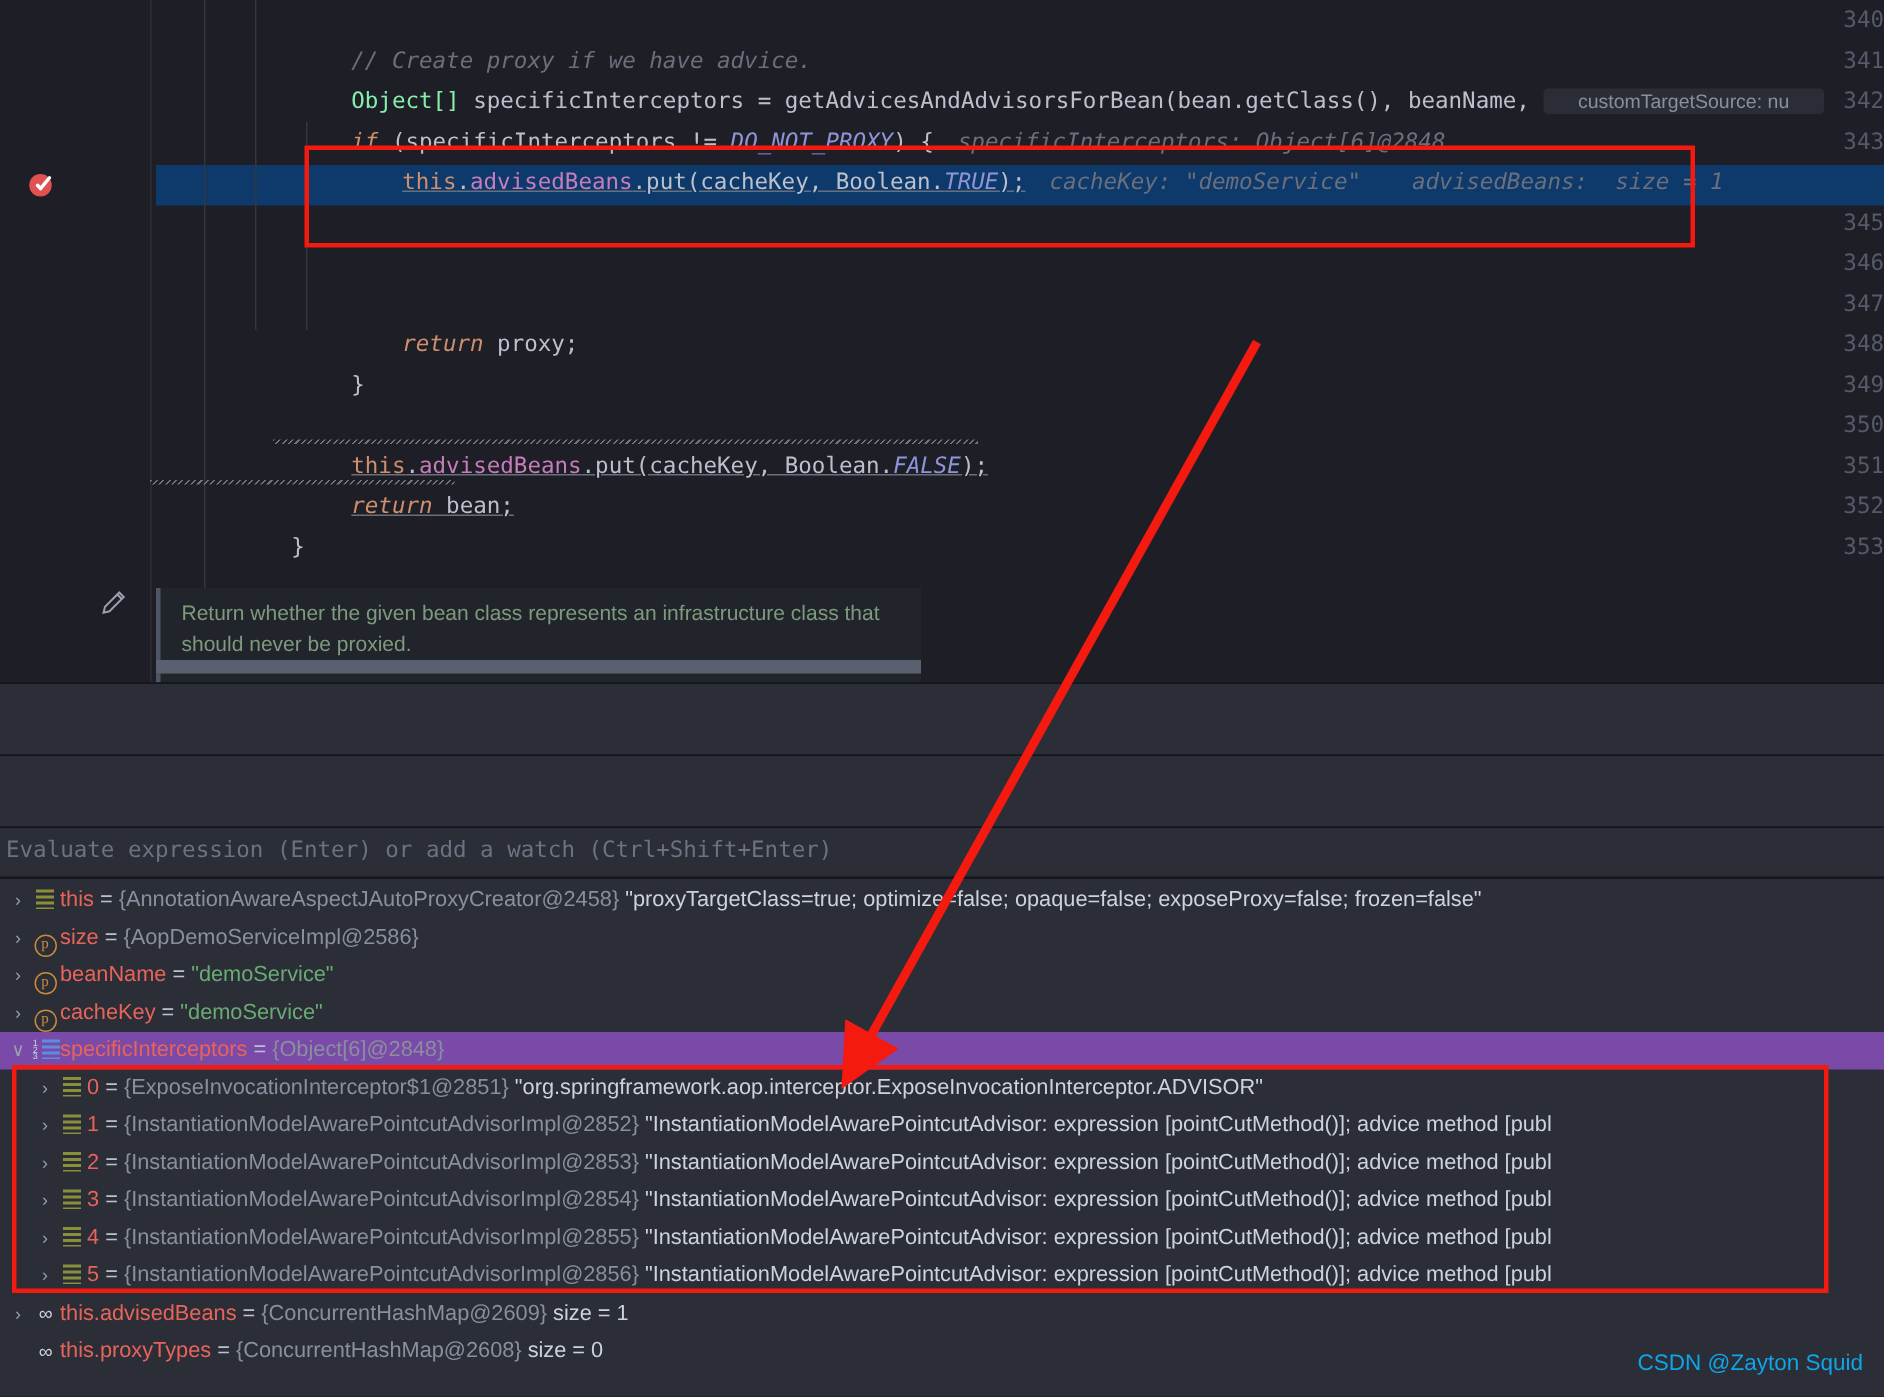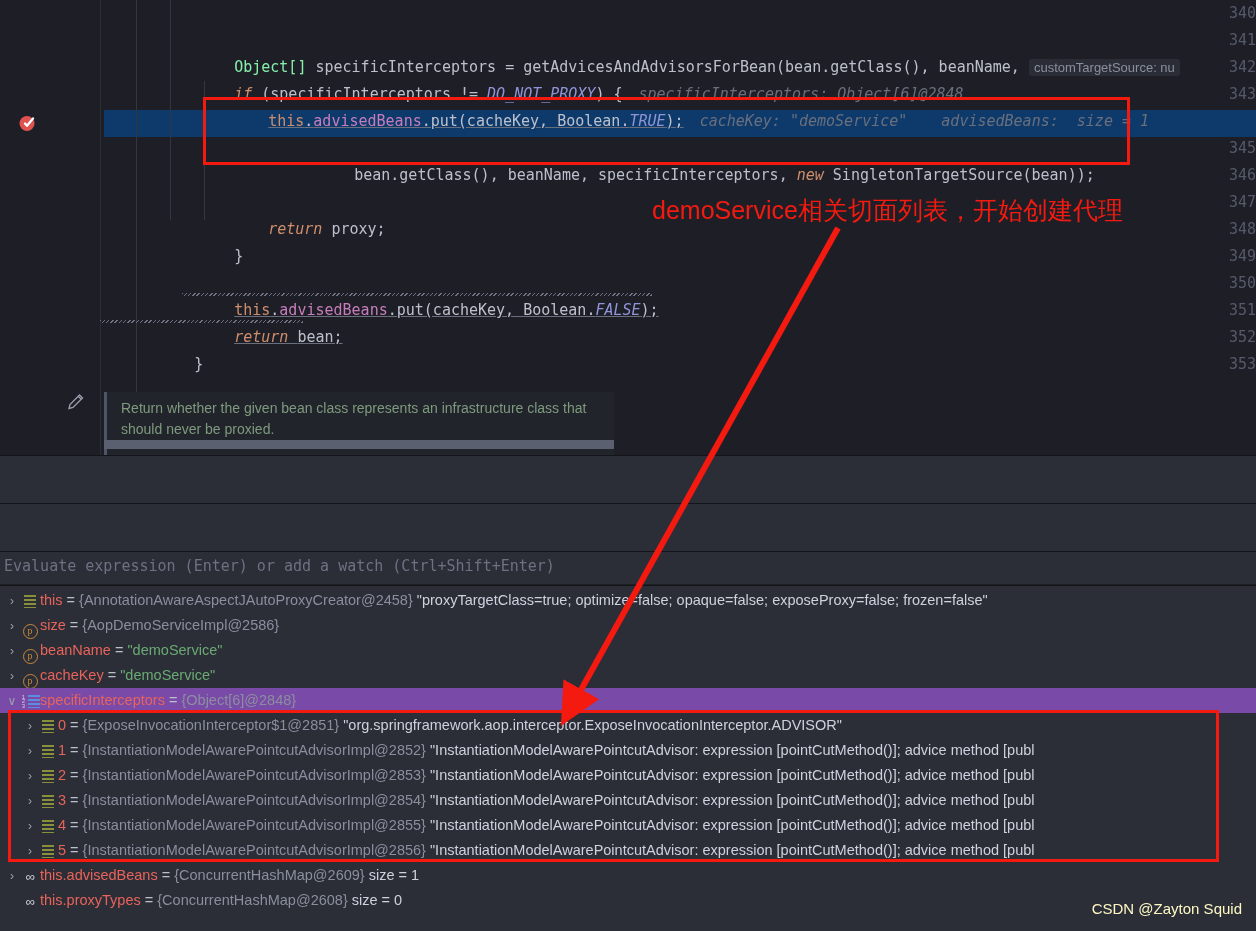--- a/index.html
+++ b/index.html
@@ -46,21 +46,21 @@
   .c-comment { color: #6a6f7d; font-style: italic; }
   .c-kw      { color: #cf8e6d; font-style: italic; }
   .c-type    { color: #86efac; }
   .c-field   { color: #c77dbb; }
   .c-const   { color: #8f94d9; font-style: italic; }
   .c-this    { color: #cf8e6d; }
   .c-plain   { color: #bcc0cc; }
   .c-hint    { color: #6a6f7d; font-style: italic; }
   .c-inlay   {
     color: #8a8f9e; background: #2b2d36; border-radius: 3px;
-    padding: 1px 5px; font-family: "Liberation Sans", sans-serif; font-size: 13px;
+    padding: 1px 23px; font-family: "Liberation Sans", sans-serif; font-size: 13px;
     font-style: normal;
   }
   .underline-w {
     text-decoration: underline; text-decoration-color: #6a6f7d;
     text-decoration-style: solid;
   }
   .wavy {
     position: absolute; height: 3px;
     background: repeating-linear-gradient(135deg,#8a8f9e 0 1px,transparent 1px 3px);
     opacity: .75;
@@ -158,21 +158,21 @@
     position: absolute; border: 3px solid #f41a10; pointer-events: none;
   }
   .annot {
     position: absolute; color: #f41a10;
     font-family: "Liberation Sans", sans-serif; font-size: 25px;
     white-space: nowrap;
   }
   .arrow-svg { position: absolute; left: 0; top: 0; pointer-events: none; }
   .watermark {
     position: absolute; right: 14px; top: 900px;
-    color: #fef9c3; font-size: 15px; font-family: "Liberation Sans", sans-serif;
+    color: #0ea5e9; font-size: 15px; font-family: "Liberation Sans", sans-serif;
   }
 </style>
 </head>
 <body>
 
 <div id="root">
 
   <div class="editor">
 
     <div class="gutter"></div>
@@ -196,37 +196,37 @@
       <circle cx="9" cy="10.5" r="7.5" fill="#e05252"></circle>
       <path d="M7 10.5 L9 12.8 L15 5.5" stroke="#ffffff" stroke-width="2.3" fill="none" stroke-linecap="round" stroke-linejoin="round"></path>
     </svg>
 
     <div class="hl-row"></div>
 
     <div class="indent-guide" style="left:136px; top:0;   height:455px;"></div>
     <div class="indent-guide" style="left:170px; top:0;   height:220px;"></div>
     <div class="indent-guide" style="left:204px; top:81px;height:139px;"></div>
 
+    <div class="code-line" style="top:0px; left:180px;">
+      <span class="c-comment">// Create proxy if we have advice.</span>
+    </div>
 
     <div class="code-line" style="top:27px; left:180px;">
       <span class="c-type">Object[] </span><span class="c-plain">specificInterceptors </span><span class="c-plain">= </span><span class="c-plain">getAdvicesAndAdvisorsForBean(bean.getClass(), beanName, </span><span class="c-inlay">customTargetSource: nu</span>
     </div>
 
     <div class="code-line" style="top:54px; left:180px;">
       <span class="c-kw">if </span><span class="c-plain">(specificInterceptors != </span><span class="c-const">DO_NOT_PROXY</span><span class="c-plain">) {</span><span class="c-hint" style="margin-left:16px">specificInterceptors: Object[6]@2848</span>
     </div>
 
     <div class="code-line" style="top:81px; left:214px;">
       <span class="c-this underline-w">this</span><span class="c-plain underline-w">.</span><span class="c-field underline-w">advisedBeans</span><span class="c-plain underline-w">.put(cacheKey, Boolean.</span><span class="c-const underline-w">TRUE</span><span class="c-plain underline-w">);</span><span class="c-hint" style="margin-left:16px">cacheKey: "demoService"</span><span class="c-hint" style="margin-left:34px">advisedBeans:  size = 1</span>
     </div>
 
 
-    <div class="code-line" style="top:135px; left:300px;">
-      <span class="c-plain">bean.getClass(), beanName, specificInterceptors, </span><span class="c-kw">new </span><span class="c-plain">SingletonTargetSource(bean));</span>
-    </div>
 
 
     <div class="code-line" style="top:189px; left:214px;">
       <span class="c-kw">return </span><span class="c-plain">proxy;</span>
     </div>
 
     <div class="code-line" style="top:216px; left:180px;">
       <span class="c-plain">}</span>
     </div>
 
@@ -282,21 +282,20 @@
       <div class="vrow" style="top: 813px;"><span style="display: inline-block; width: 22px;"></span><span class="chev">›</span><span class="vicon"><span class="ic-array"></span></span><span class="vname">4</span><span class="veq"> = </span><span class="vref">{InstantiationModelAwarePointcutAdvisorImpl@2855} </span><span class="vstr2">"InstantiationModelAwarePointcutAdvisor: expression [pointCutMethod()]; advice method [publ</span></div>
       <div class="vrow" style="top: 838px;"><span style="display: inline-block; width: 22px;"></span><span class="chev">›</span><span class="vicon"><span class="ic-array"></span></span><span class="vname">5</span><span class="veq"> = </span><span class="vref">{InstantiationModelAwarePointcutAdvisorImpl@2856} </span><span class="vstr2">"InstantiationModelAwarePointcutAdvisor: expression [pointCutMethod()]; advice method [publ</span></div>
       <div class="vrow" style="top: 863px;"><span style="display: inline-block; width: 4px;"></span><span class="chev">›</span><span class="vicon"><span class="ic-oo">∞</span></span><span class="vname">this.advisedBeans</span><span class="veq"> = </span><span class="vref">{ConcurrentHashMap@2609}  </span><span class="vstr2">size = 1</span></div>
       <div class="vrow" style="top: 888px;"><span style="display: inline-block; width: 4px;"></span><span class="chev"></span><span class="vicon"><span class="ic-oo">∞</span></span><span class="vname">this.proxyTypes</span><span class="veq"> = </span><span class="vref">{ConcurrentHashMap@2608}  </span><span class="vstr2">size = 0</span></div>
     </div>
 
   <div class="redbox" style="left:203px; top:97px; width:927px; height:68px;"></div>
 
   <div class="redbox" style="left:8px; top:710px; width:1211px; height:152px;"></div>
 
-  <div class="annot" style="left:652px; top:194px;">demoService相关切面列表，开始创建代理</div>
 
   <svg class="arrow-svg" width="1256" height="931">
     <defs>
       <marker id="ah" markerWidth="7" markerHeight="7" refX="3.2" refY="3.4" orient="auto">
         <path d="M0,0 L7,3.4 L0,6.8 Z" fill="#f41a10"></path>
       </marker>
     </defs>
     <line x1="838" y1="228" x2="572" y2="706" stroke="#f41a10" stroke-width="6" marker-end="url(#ah)"></line>
   </svg>
 

